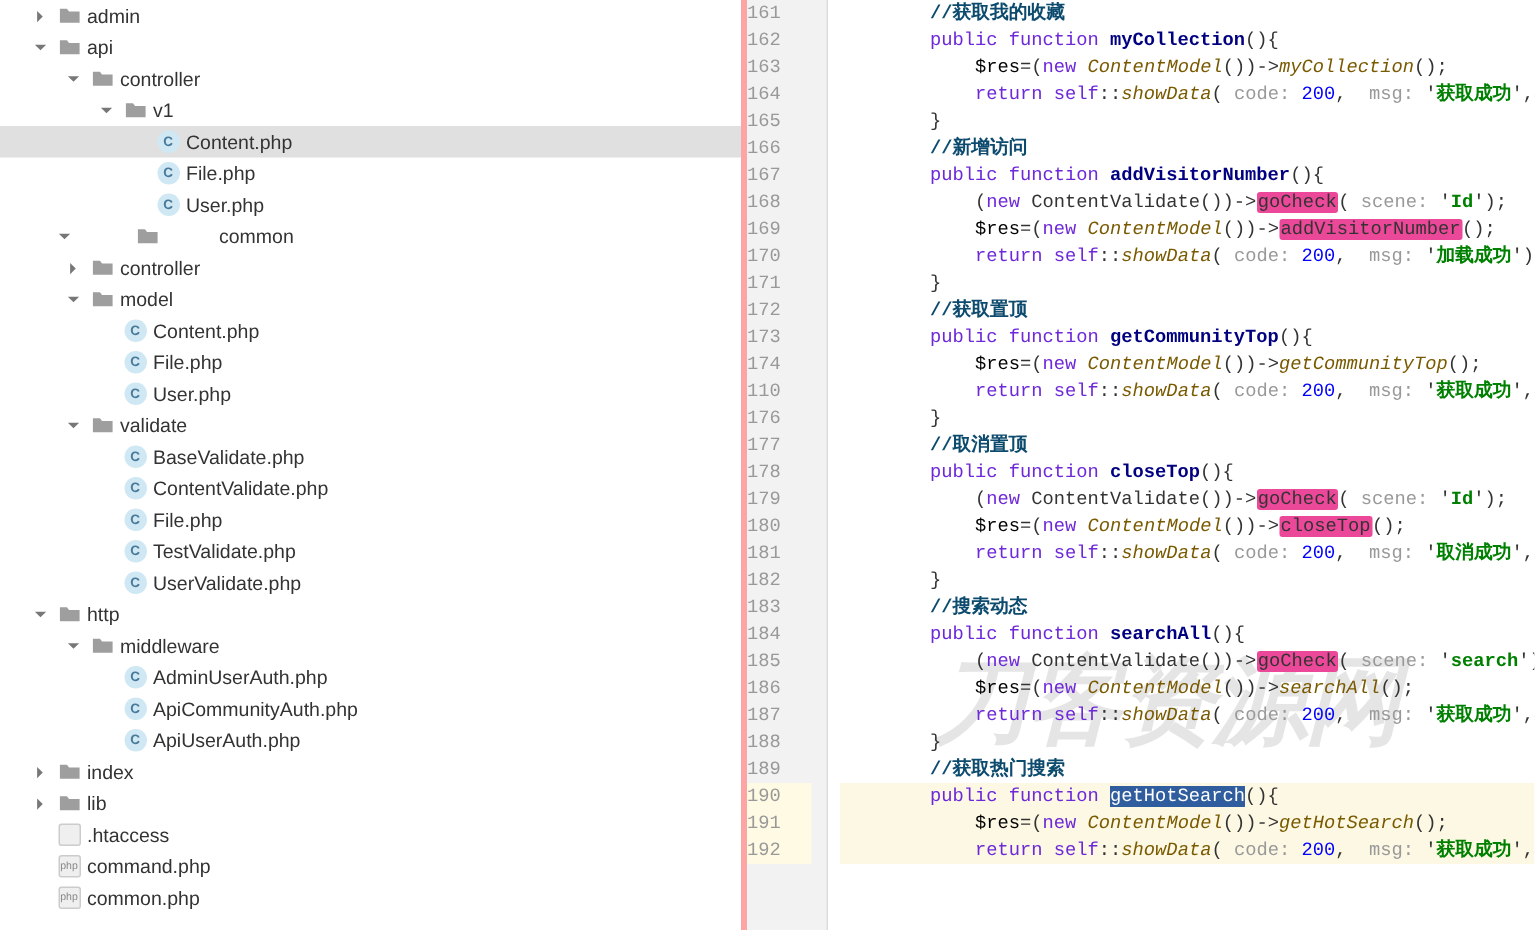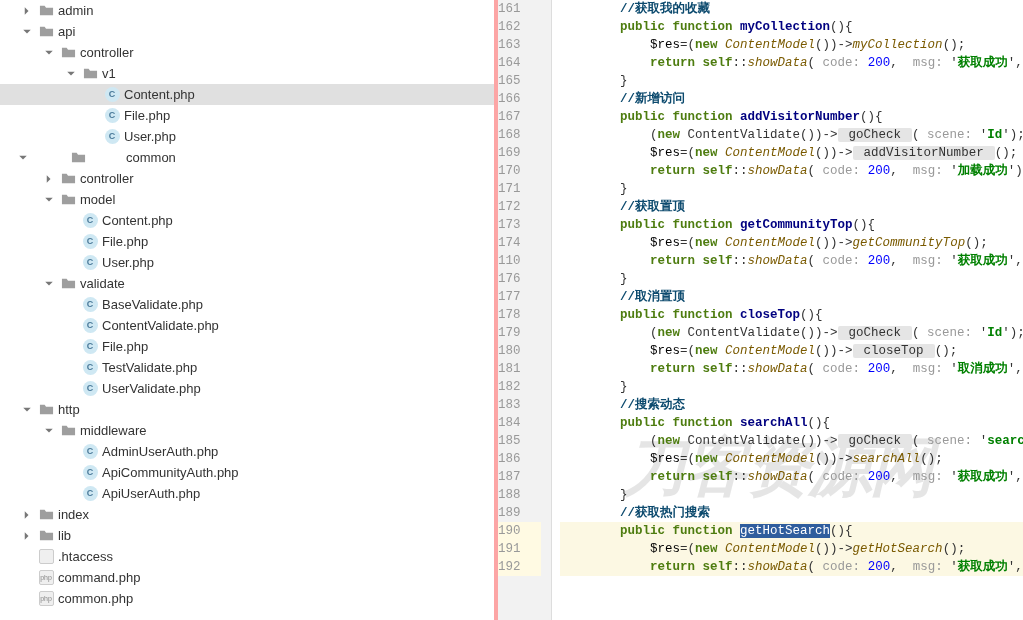--- a/index.html
+++ b/index.html
@@ -18,29 +18,29 @@
 .php-icon { background: #cfe8f3; border-radius: 50%; width: 15px; height: 15px; font-size: 9px; font-weight: bold; color: #4a7a9a; display: flex; align-items: center; justify-content: center; line-height: 1; }
 .file-icon { width: 15px; height: 15px; background: #efefef; border: 1px solid #ccc; border-radius: 2px; font-size: 7px; display: flex; align-items: center; justify-content: center; color: #888; }
 .label { flex: 1; }
 .editor-panel { flex: 1; display: flex; overflow: hidden; font-family: "Consolas","Courier New",monospace; font-size: 12.5px; line-height: 18px; }
 .gutter { width: 54px; background: #f2f2f2; text-align: left; padding: 0 10px 0 0; color: #999; border-right: 1px solid #ddd; user-select: none; }
 .gutter .ln { height: 18px; }
 .gutter .ln.hl { background: #fffae3; }
 .code { flex: 1; position: relative; overflow: hidden; padding-left: 8px; }
 .code .line { height: 18px; white-space: pre; }
 .code .line.hl { background: #fcf8e3; }
-.kw { color: #4d7c0f; font-weight: bold; }
+.kw { color: #6d28d9; font-weight: normal; }
 .fn { color: #000080; font-weight: bold; }
 .var { color: #000; }
 .call { color: #7a5a00; font-style: italic; }
 .num { color: #0000ff; }
 .str { color: #008000; font-weight: bold; }
 .cmt { color: #0c4a6e; font-weight: bold; }
 .hint { color: #999; font-style: normal; }
-.hlbox { background: #e5e5e5; padding: 0 11px; border-radius: 2px; }
+.hlbox { background: #ec4899; padding: 0 1px; border-radius: 2px; }
 .sel { background: #2f5d9d; color: #fff; }
 .watermark { position: absolute; left: 70px; top: 458px; pointer-events: none; font-family: Arial,sans-serif; font-size: 64px; font-weight: 900; color: #ccc; opacity: .5; letter-spacing: -2px; white-space: nowrap; font-style: italic; z-index: 2; }
 .code-inner { position: relative; z-index: 3; }
 </style>
 </head>
 <body>
 
 <div class="container">
   <div class="tree-panel" id="tree">
       <div class="tree-row" style="padding-left: 20px;">
@@ -109,21 +109,21 @@
         </span>
         <span class="label">File.php</span>
       </div>
       <div class="tree-row" style="padding-left: 86px;">
         <span class="chevron spacer"></span>
         <span class="icon">
           <span class="php-icon">C</span>
         </span>
         <span class="label">User.php</span>
       </div>
-      <div class="tree-row" style="padding-left: 16px; gap: 36px;">
+      <div class="tree-row" style="padding-left: 36px; gap: 36px;">
         <span class="chevron">
           <svg viewBox="0 0 16 16" width="12" height="12">
             <path d="M3 5l5 5 5-5z"></path>
           </svg>
         </span>
         <span class="icon folder-icon">
           <svg viewBox="0 0 16 16" width="15" height="15">
             <path d="M1 3h5l1.5 2H15v8H1z"></path>
           </svg>
         </span>

